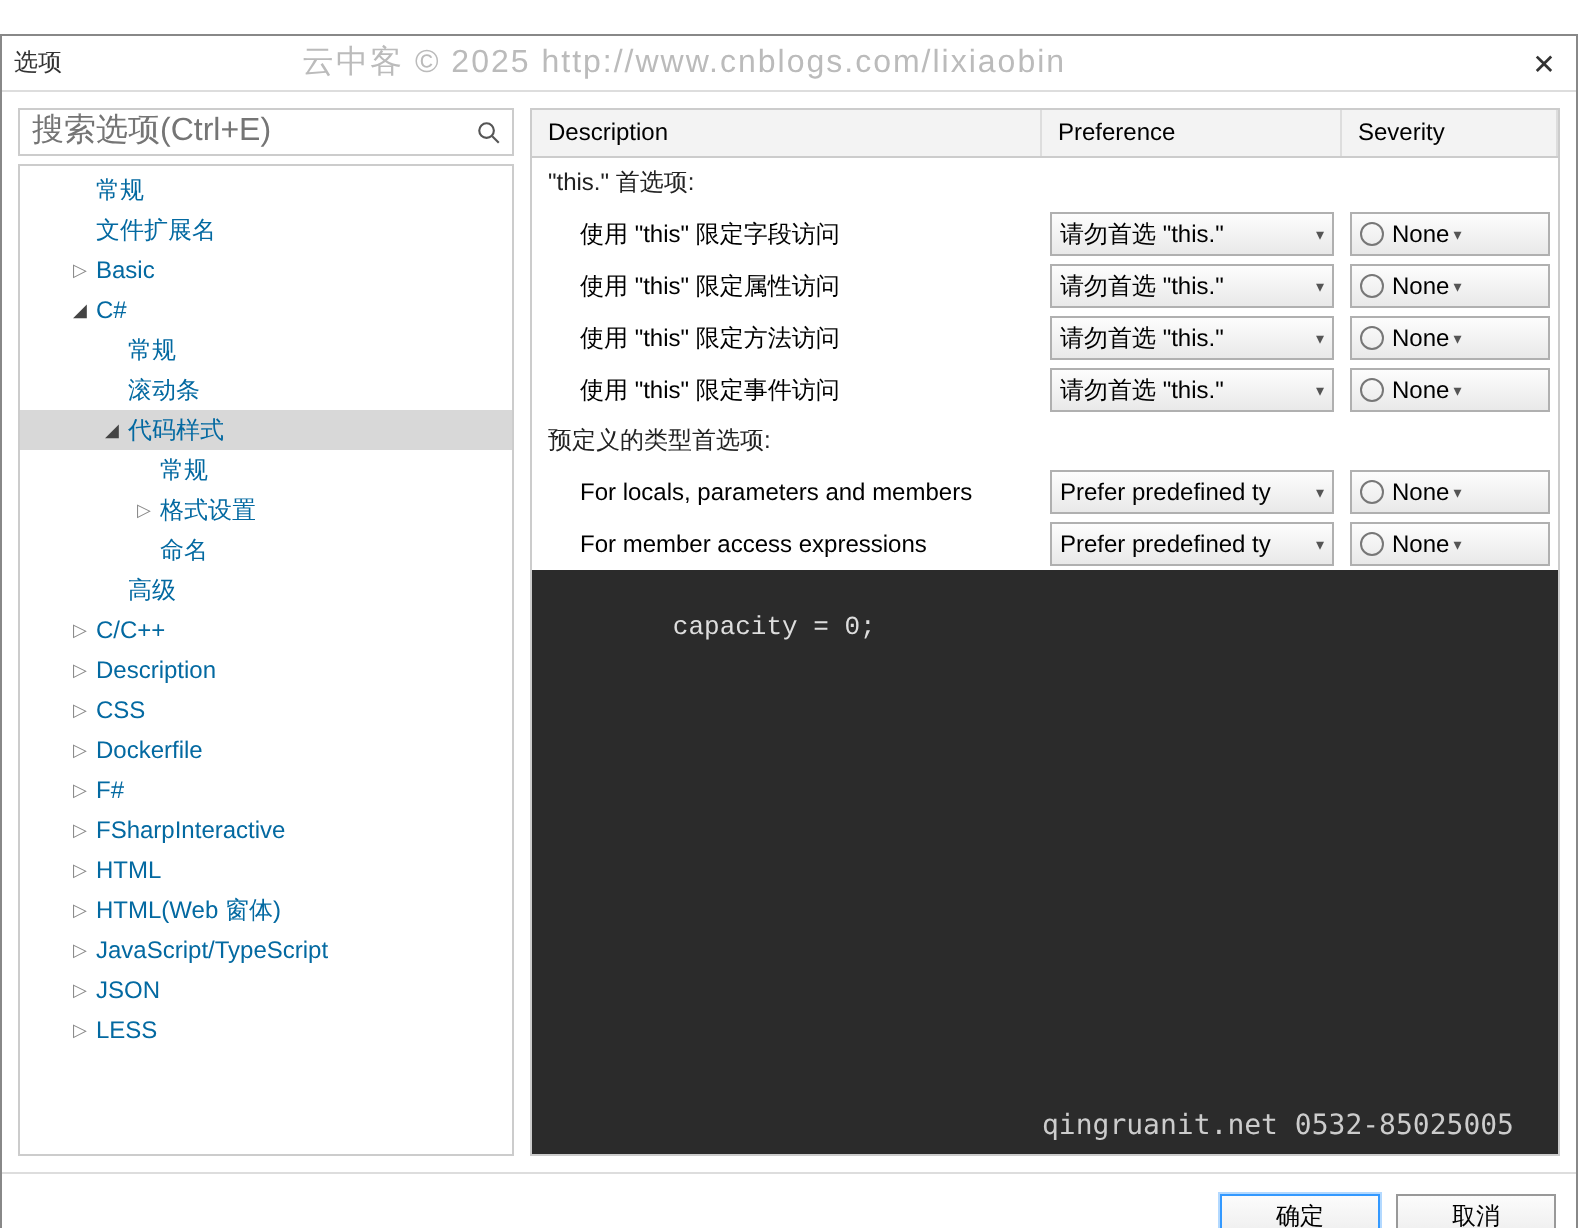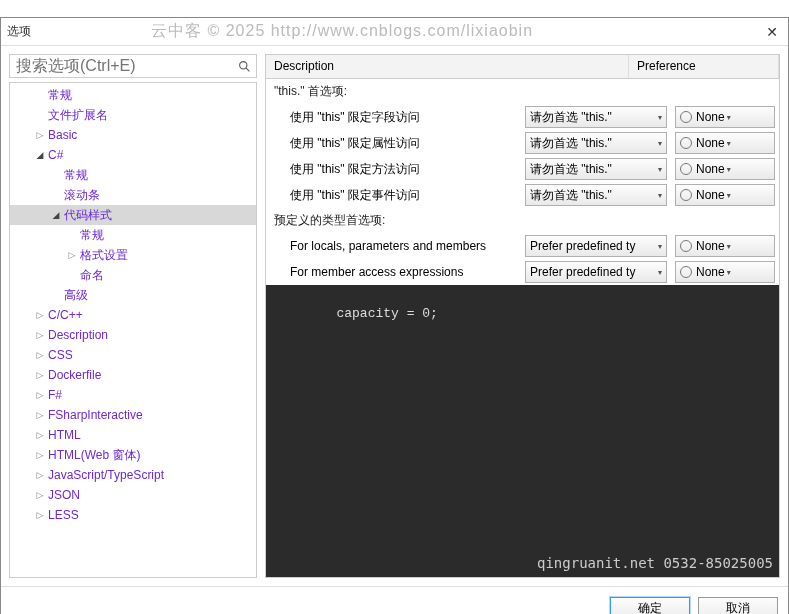--- a/index.html
+++ b/index.html
@@ -13,40 +13,40 @@
 .left-pane { width: 248px; display: flex; flex-direction: column; }
 .search-box { display: flex; border: 1px solid #ccc; background: #fff; height: 24px; }
 .search-box input { flex: 1; border: none; outline: none; padding: 0 6px; font-size: 16px; background: transparent; }
 .search-box .search-btn { width: 24px; display: flex; align-items: center; justify-content: center; color: #555; cursor: pointer; }
 .tree-wrap { flex: 1; border: 1px solid #ccc; margin-top: 4px; overflow-y: auto; background: #fff; min-height: 0; }
 .tree { padding: 2px 0; }
 .tree-row { display: flex; align-items: center; height: 20px; white-space: nowrap; cursor: default; }
 .tree-row.selected { background: #d8d8d8; }
 .exp { width: 12px; height: 12px; display: inline-flex; align-items: center; justify-content: center; font-size: 9px; color: #555; margin-right: 2px; cursor: pointer; }
 .exp.empty { visibility: hidden; }
-.tree-label { font-size: 12px; color: #6d28d9; }
+.tree-label { font-size: 12px; color: #0369a1; }
 .right-pane { flex: 1; border: 1px solid #ccc; display: flex; flex-direction: column; min-width: 0; background: #fff; }
 .grid-header { display: flex; border-bottom: 1px solid #ccc; background: #f3f3f3; height: 24px; }
 .grid-header .col { padding: 4px 8px; font-size: 12px; border-right: 1px solid #ddd; }
 .col-desc { flex: 1; }
 .col-pref { width: 150px; }
 .col-sev { width: 108px; }
 .grid-body { overflow-y: auto; }
 .section-header { padding: 4px 8px; font-weight: normal; font-size: 12px; color: #222; }
 .grid-row { display: flex; align-items: center; min-height: 26px; padding: 2px 0; }
 .grid-row .cell-desc { flex: 1; padding: 0 8px 0 24px; font-size: 12px; }
 .grid-row .cell-pref { width: 150px; padding: 0 4px; }
 .grid-row .cell-sev { width: 108px; padding: 0 4px; }
 .dropdown { height: 22px; border: 1px solid #b0b0b0; background: linear-gradient(#fdfdfd,#e9e9e9); display: flex; align-items: center; padding: 0 4px; font-size: 12px; position: relative; cursor: pointer; white-space: nowrap; overflow: hidden; }
 .dropdown .dd-text { flex: 1; overflow: hidden; text-overflow: clip; }
 .dropdown .dd-arrow { font-size: 8px; color: #555; margin-left: 2px; }
 .sev-inner { display: flex; align-items: center; gap: 4px; }
 .sev-circle { width: 12px; height: 12px; border: 1.5px solid #777; border-radius: 50%; flex-shrink: 0; }
 .code-preview { flex: 1; background: #2b2b2b; color: #ddd; font-family: Consolas, "Courier New", monospace; font-size: 13px; padding: 6px 8px; position: relative; white-space: pre; }
-.code-preview .wm2 { position: absolute; bottom: 6px; right: 6px; color: #ccc; font-family: Consolas, monospace; font-size: 14px; pointer-events: none; }
+.code-preview .wm2 { position: absolute; bottom: 6px; right: 22px; color: #ccc; font-family: Consolas, monospace; font-size: 14px; pointer-events: none; }
 .footer { height: 44px; display: flex; align-items: center; justify-content: flex-end; gap: 8px; padding: 0 10px; border-top: 1px solid #ddd; }
 .btn { min-width: 80px; height: 24px; border: 1px solid #999; background: linear-gradient(#fcfcfc,#ececec); font-size: 12px; cursor: pointer; }
 .btn.primary { border: 1px solid #3399ff; outline: 1px solid #b3d9ff; }
 </style>
 </head>
 <body>
 
 <div class="window">
   <div class="titlebar">
     <span class="title">选项</span>
@@ -156,20 +156,21 @@
               <span class="tree-label">LESS</span>
             </div>
           </div>
       </div>
     </div>
 
     <div class="right-pane">
       <div class="grid-header">
         <div class="col col-desc">Description</div>
         <div class="col col-pref">Preference</div>
+        <div class="col col-sev">Severity</div>
       </div>
       <div class="grid-body" id="grid-body">
           <div class="section-header">"this." 首选项:</div>
           <div class="grid-row">
             <div class="cell-desc">使用 "this" 限定字段访问</div>
             <div class="cell-pref">
               <div class="dropdown">
                 <span class="dd-text">请勿首选 "this."</span>
                 <span class="dd-arrow">▾</span>
               </div>

